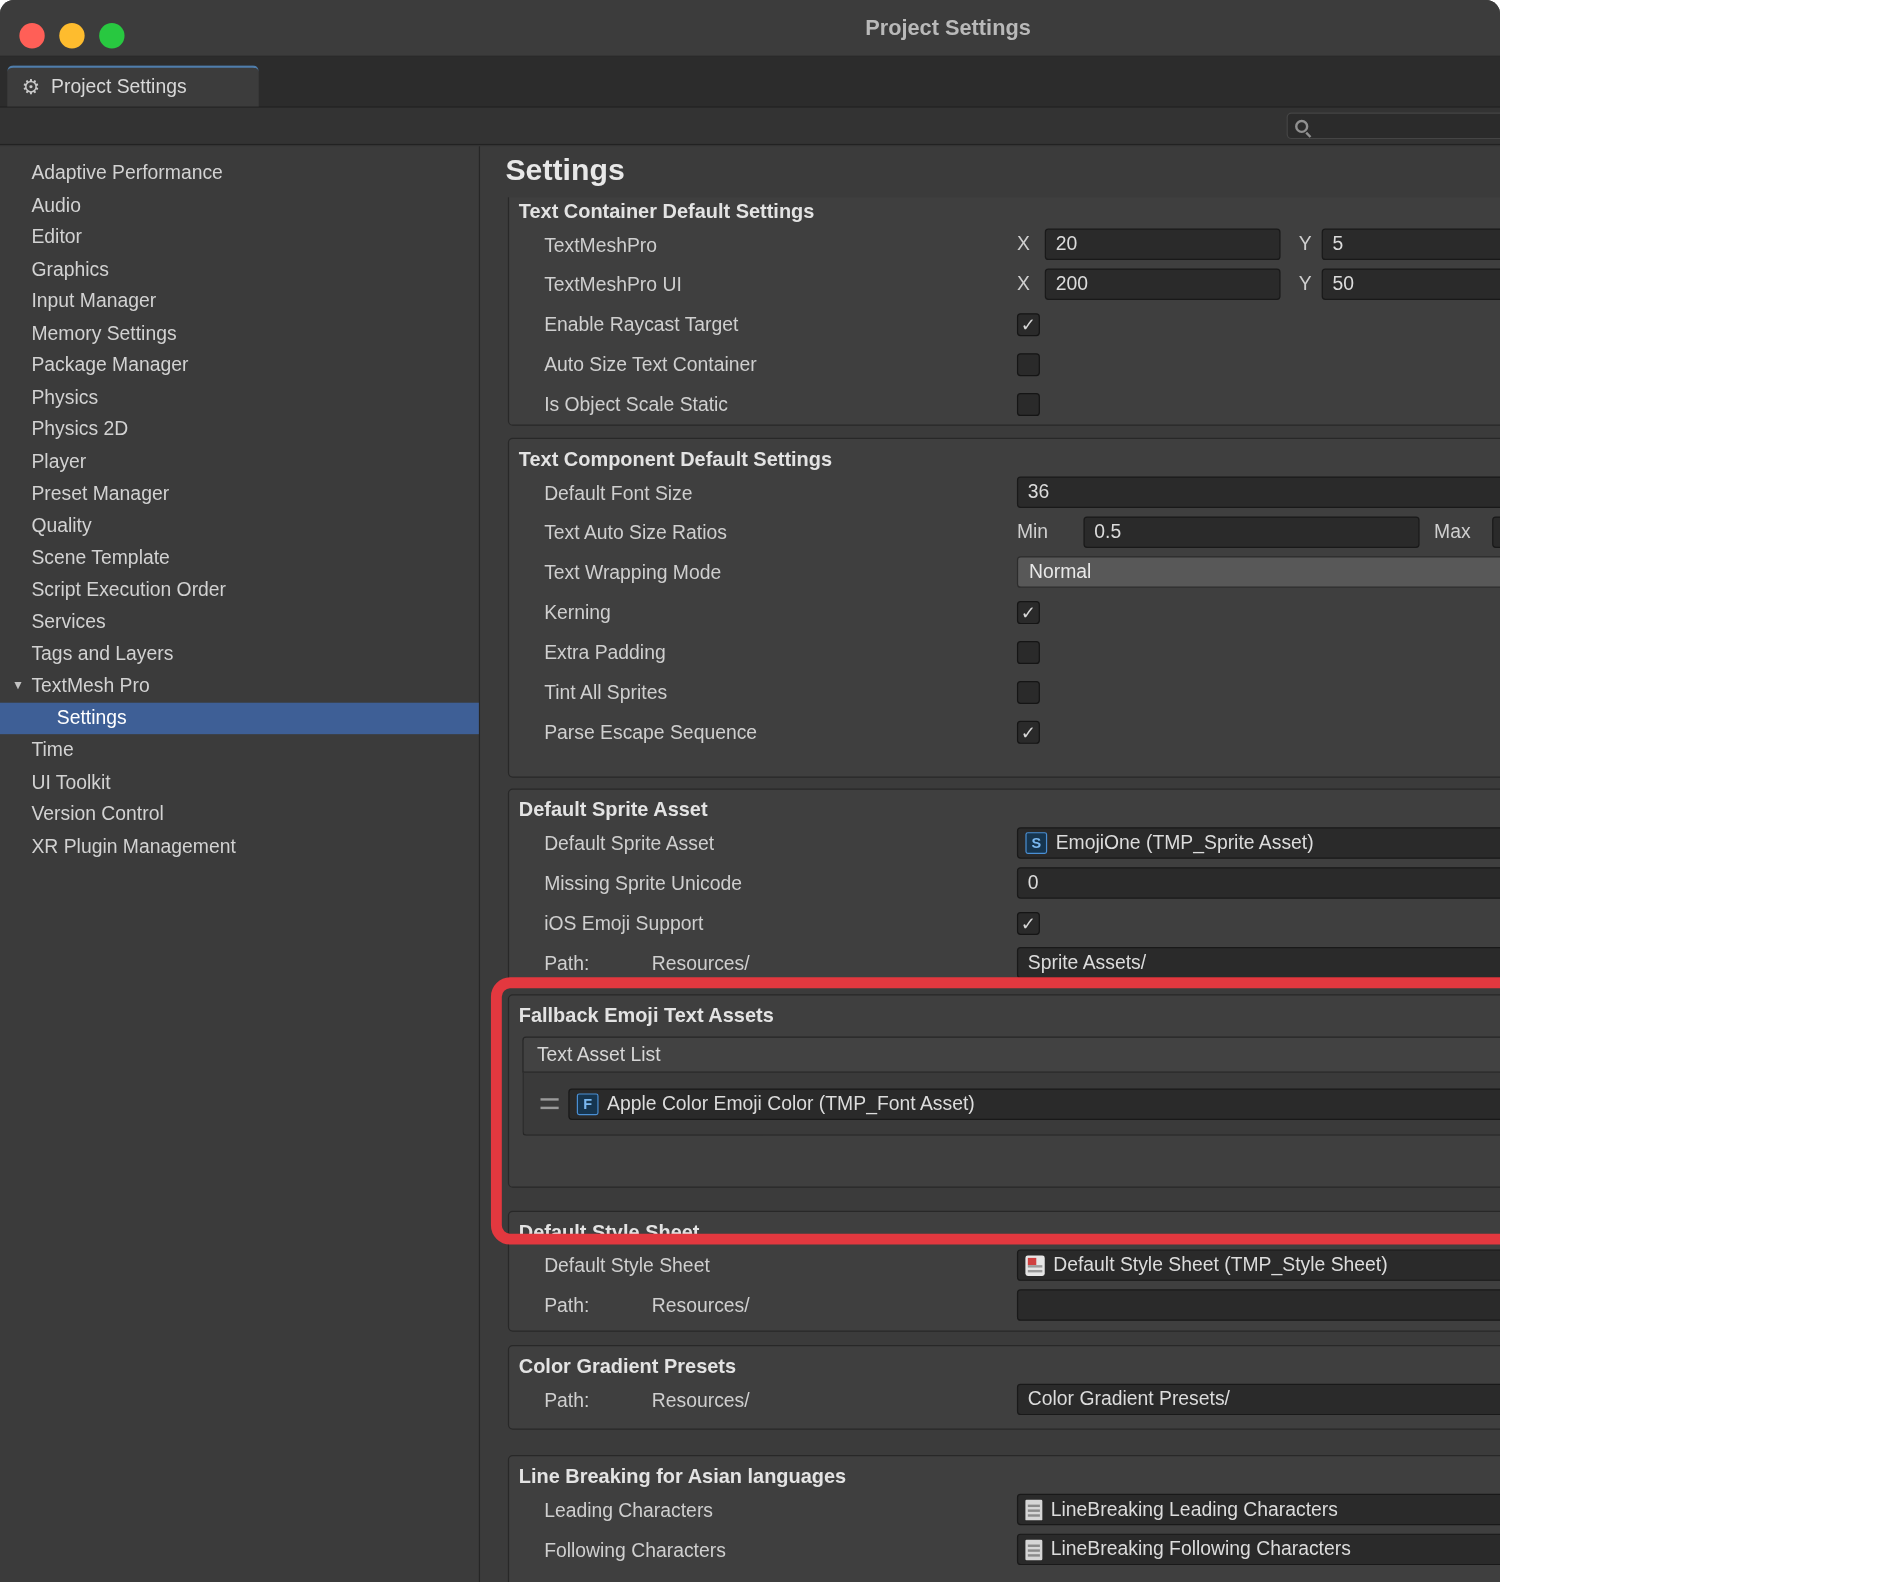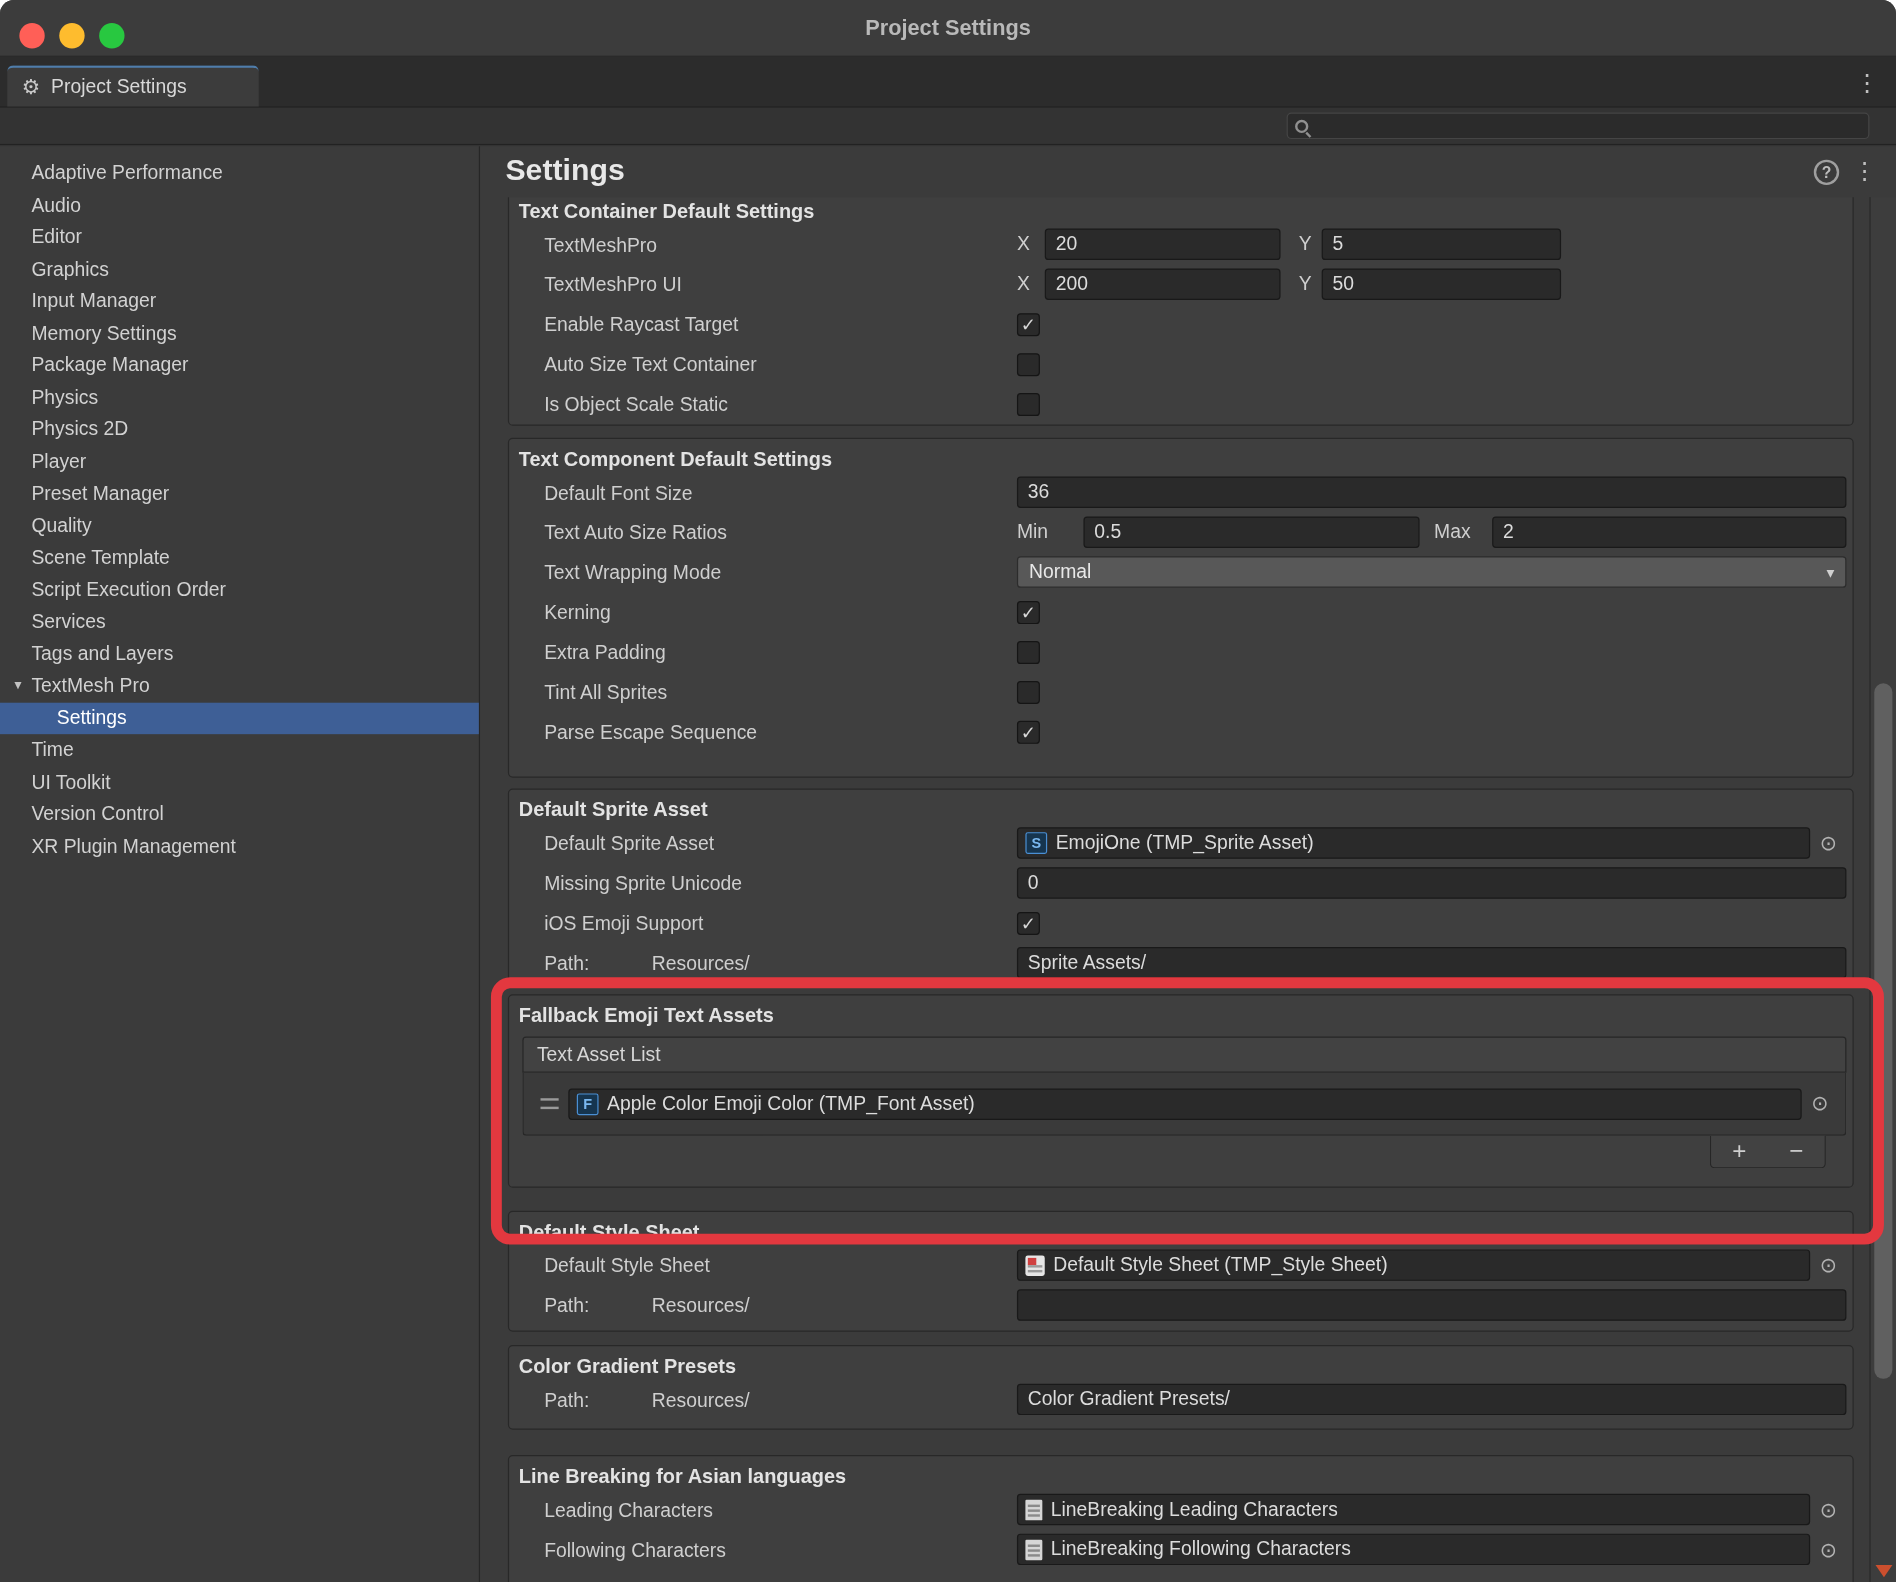--- a/index.html
+++ b/index.html
@@ -1,19 +1,19 @@
 <!DOCTYPE html>
 <html><head>
 <meta charset="utf-8">
 <style>
   * { margin:0; padding:0; box-sizing:border-box; }
   html,body { background:#ffffff; }
   body { font-family:"Liberation Sans","DejaVu Sans",sans-serif; }
 
-  .viewport { position:relative; width:1896px; height:1582px; overflow:hidden;
+  .viewport { position:relative; width:1500px; height:1582px; overflow:hidden;
               border-radius:14px 14px 0 0; background:#383838; }
   .scale { position:absolute; left:0; top:0; width:1568px; height:1308px;
            transform:scale(1.2092,1.2095); transform-origin:0 0; }
 
   
   .titlebar { position:absolute; left:0; top:0; right:0; height:47px; background:#3c3c3c;
               border-bottom:1px solid #2a2a2a; }
   .traffic { position:absolute; left:16px; top:19px; display:flex; gap:12px; }
   .tl { width:21px; height:21px; border-radius:50%; }
   .tl.red { background:#ff5f57; } .tl.yellow { background:#febc2e; } .tl.green { background:#28c840; }

